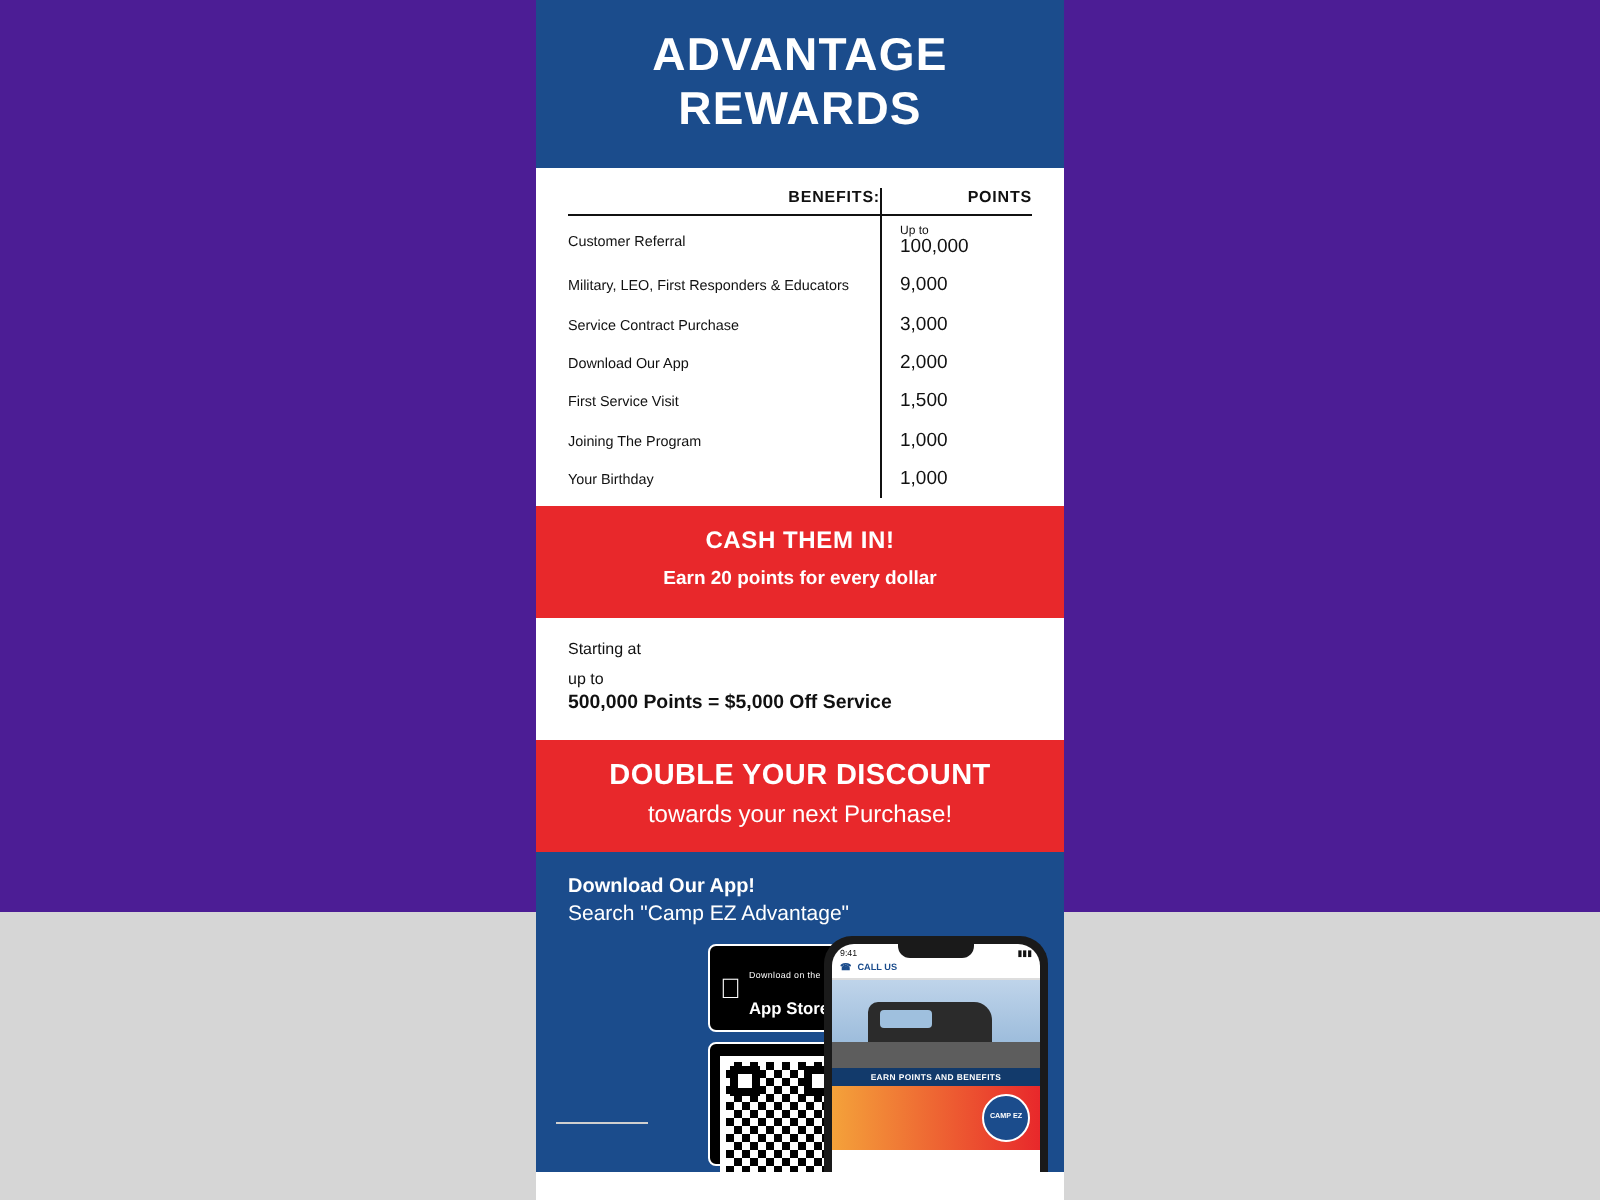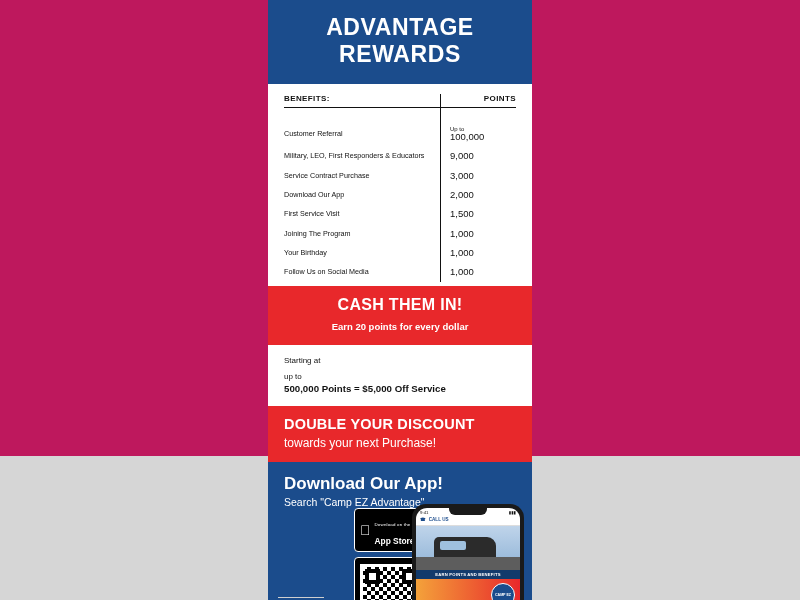--- a/index.html
+++ b/index.html
@@ -8,21 +8,21 @@
     width: 800px;
     height: 600px;
     overflow: hidden;
     background: #d6d6d6;
     font-family: "Liberation Sans", sans-serif;
   }
   #page {
     position: relative;
     width: 800px;
     height: 456px;
-    background: #be185d;
+    background: #4c1d95;
   }
   .flyer {
     position: absolute;
     left: 268px;
     top: 0;
     width: 264px;
     height: 600px;
     background: #ffffff;
     overflow: hidden;
   }
@@ -47,21 +47,21 @@
     background: #ffffff;
   }
   .btable {
     width: 100%;
     border-collapse: collapse;
   }
   .btable th {
     font-size: 8px;
     font-weight: bold;
     color: #111111;
-    text-align: left;
+    text-align: right;
     letter-spacing: 0.4px;
     padding: 0 0 4px 0;
     border-bottom: 1.5px solid #111111;
   }
   .btable th.points-head {
     text-align: right;
     padding-left: 9px;
     border-left: 1.2px solid #111111;
     width: 66px;
   }
@@ -77,33 +77,33 @@
     border-left: 1.2px solid #111111;
     white-space: nowrap;
   }
   .upto {
     display: block;
     font-size: 6px;
     line-height: 1;
     margin-bottom: -1px;
   }
   .btable tr:first-child td {
-    padding-top: 18px;
+    padding-top: 5px;
     margin-left: 40px;
   }
 
   
   .band-red {
     background: #e8282b;
     color: #ffffff;
     text-align: center;
     padding: 10px 16px 12px 16px;
   }
   .band-red .band-title {
-    font-size: 16px;
+    font-size: 12px;
     font-weight: bold;
     letter-spacing: 0.3px;
   }
   .band-red .band-sub {
     font-size: 9.5px;
     font-weight: bold;
     line-height: 1.35;
     margin-top: 7px;
   }
 
@@ -124,21 +124,21 @@
     line-height: 1.4;
   }
   .redeem .gap {
     height: 4px;
   }
 
   
   .band-red2 {
     background: #e8282b;
     color: #ffffff;
-    text-align: left;
+    text-align: center;
     padding: 10px 16px 12px 16px;
   }
   .band-red2 .d-title {
     font-size: 14.5px;
     font-weight: bold;
     letter-spacing: 0.2px;
   }
   .band-red2 .d-sub {
     font-size: 12px;
     margin-top: 4px;
@@ -148,21 +148,21 @@
   .appblock {
     position: relative;
     background: #1b4c8c;
     color: #ffffff;
     padding: 12px 16px 0 16px;
     height: 160px;
     box-sizing: border-box;
     overflow: hidden;
   }
   .appblock .app-title {
-    font-size: 17px;
+    font-size: 10px;
     font-weight: bold;
   }
   .appblock .app-sub {
     font-size: 10.5px;
     margin-top: 2px;
   }
   .badges {
     position: absolute;
     left: 86px;
     top: 46px;
@@ -386,24 +386,20 @@
           <tr>
             <td>First Service Visit</td>
             <td class="pts">1,500</td>
           </tr>
           <tr>
             <td>Joining The Program</td>
             <td class="pts">1,000</td>
           </tr>
           <tr>
             <td>Your Birthday</td>
-            <td class="pts">1,000</td>
-          </tr>
-          <tr>
-            <td>Follow Us on Social Media</td>
             <td class="pts">1,000</td>
           </tr>
         </tbody>
       </table>
     </div>
 
     <div class="band-red">
       <div class="band-title">CASH THEM IN!</div>
       <div class="band-sub">
         <div>Earn 20 points for every dollar</div>

